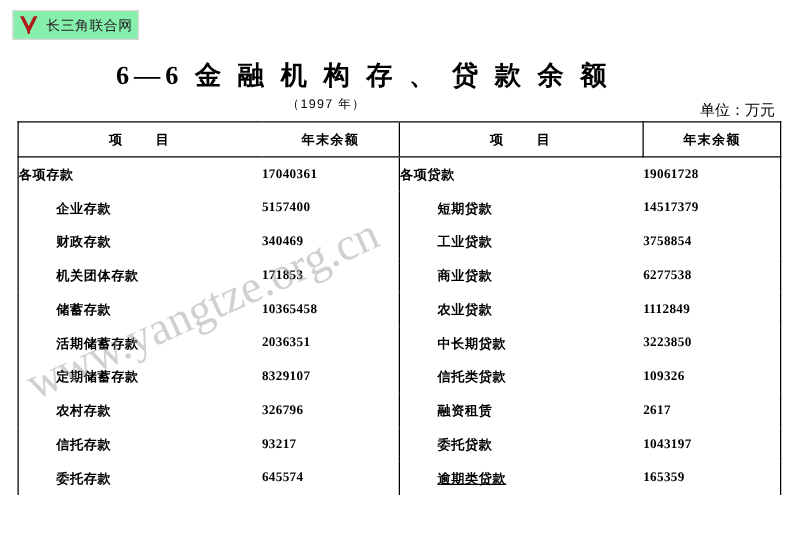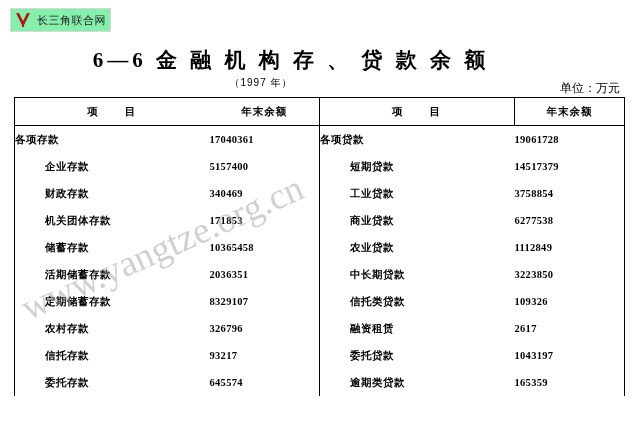--- a/index.html
+++ b/index.html
@@ -236,18 +236,18 @@
         </tr>
         <tr>
           <td class="label v-left indent">信托存款</td>
           <td class="value">93217</td>
           <td class="label indent" style="border-left: 1.6px solid rgb(0, 0, 0);">委托贷款</td>
           <td class="value v-right">1043197</td>
         </tr>
         <tr>
           <td class="label v-left indent">委托存款</td>
           <td class="value">645574</td>
-          <td class="label indent" style="border-left: 1.6px solid rgb(0, 0, 0);">逾期类贷款</td>
+          <td class="label indent" style="border-left: 1.6px solid rgb(0, 0, 0); text-decoration: underline;">逾期类贷款</td>
           <td class="value v-right">165359</td>
         </tr>
       </tbody>
   </table>
 </div>
 
 </body></html>

